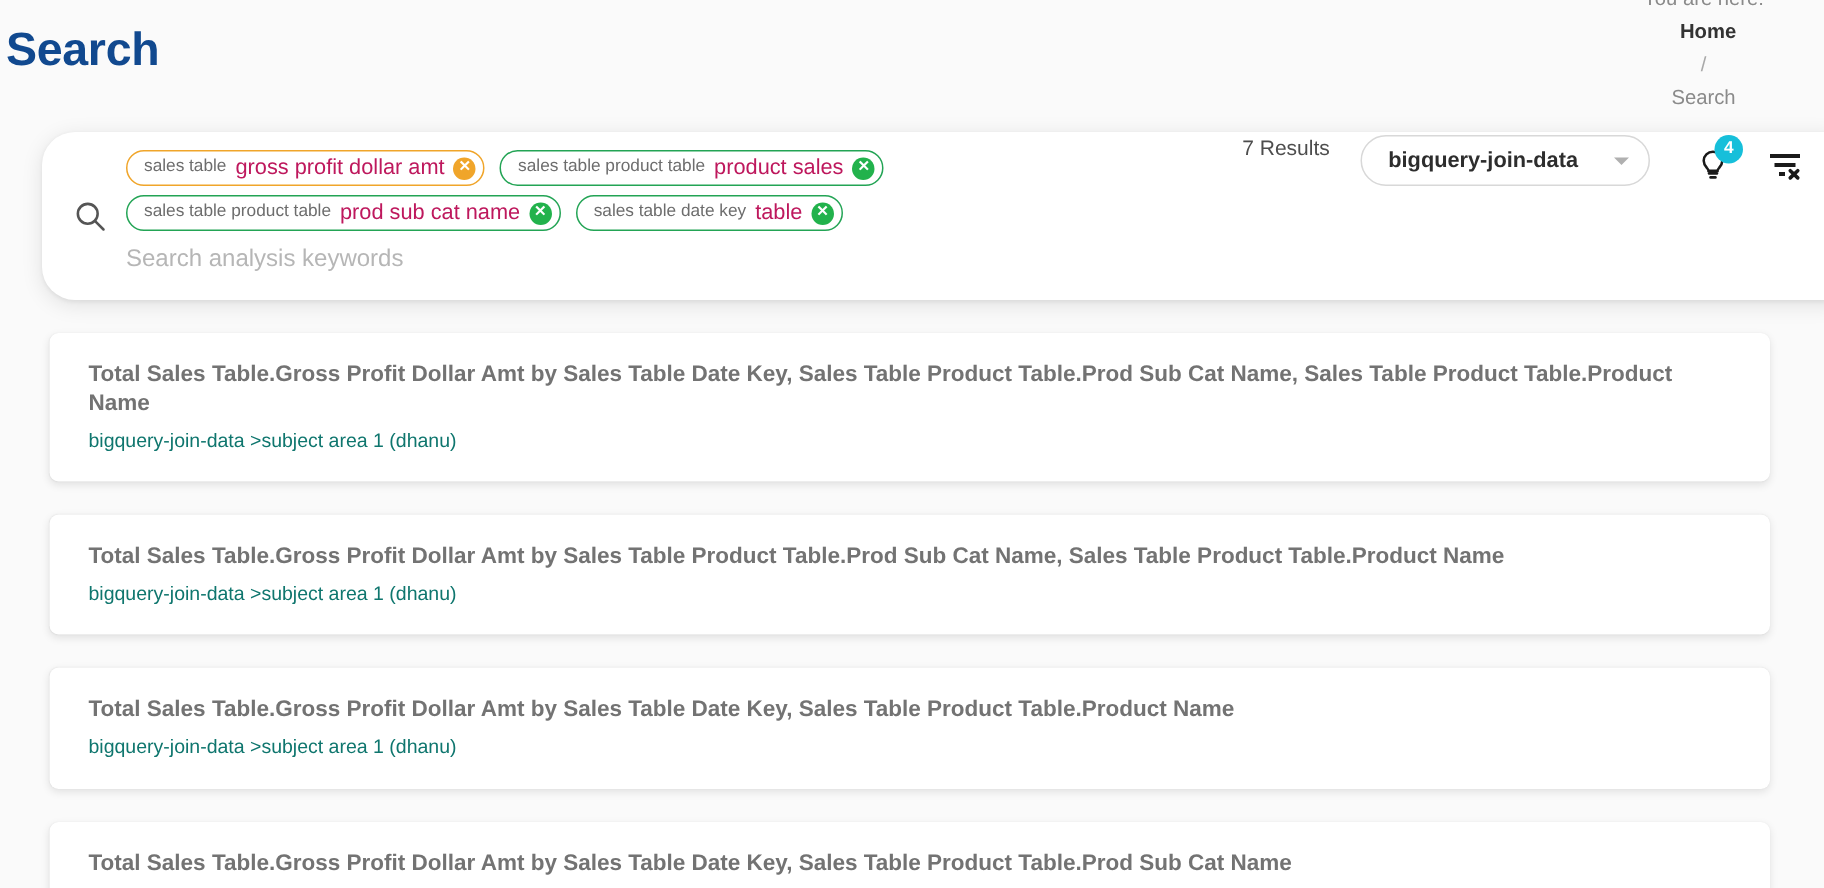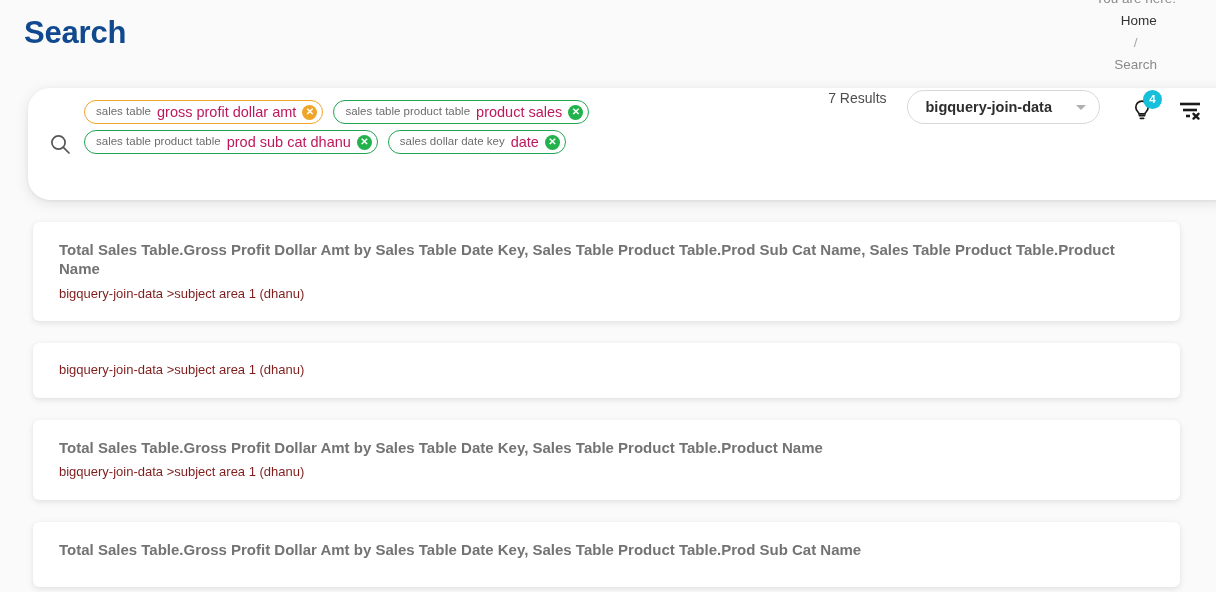--- a/index.html
+++ b/index.html
@@ -9,21 +9,21 @@
     background: #fafafa;
     font-family: "Liberation Sans", sans-serif;
     overflow: hidden;
   }
   .page { position: relative; width: 1216px; height: 592px; }
 
   
   .page-header {
     position: relative;
     height: 62px;
-    padding: 0 40px 0 24px;
+    padding: 0 40px 0 4px;
     display: flex;
     align-items: center;
     justify-content: space-between;
   }
   .page-title {
     font-size: 31px;
     font-weight: bold;
     color: #11498f;
     letter-spacing: -0.2px;
     line-height: 1;
@@ -33,20 +33,21 @@
     display: flex;
     align-items: center;
     gap: 7px;
     font-size: 13.5px;
     color: #8a8a8a;
     flex-direction: column;
   }
   .breadcrumb .crumb-home {
     color: #333333;
     padding-left: 6px;
+    font-weight: bold;
   }
   .breadcrumb .crumb-sep { color: #a8a8a8; }
   .breadcrumb .crumb-current { color: #8a8a8a; padding-right: 0; }
 
   
   .search-panel {
     position: absolute;
     left: 28px; top: 88px;
     width: 1212px; height: 112px;
     background: #ffffff;
@@ -220,21 +221,21 @@
   }
   .result-title {
     font-size: 15px;
     font-weight: bold;
     color: #737373;
     line-height: 1.25;
     margin: 0 0 7px 0;
   }
   .result-sub {
     font-size: 13px;
-    color: #7f1d1d;
+    color: #0f766e;
     line-height: 1.2;
     margin: 0;
   }
 </style>
 </head>
 <body>
 
 <div class="page">
 
   <div class="page-header">
@@ -266,32 +267,33 @@
         </div>
 
         <div class="chip">
           <span class="chip-prefix">sales table product table</span>
           <span class="chip-main">product sales</span>
           <span class="chip-x">✕</span>
         </div>
 
         <div class="chip">
           <span class="chip-prefix">sales table product table</span>
-          <span class="chip-main">prod sub cat dhanu</span>
+          <span class="chip-main">prod sub cat name</span>
           <span class="chip-x">✕</span>
         </div>
 
         <div class="chip">
-          <span class="chip-prefix">sales dollar date key</span>
-          <span class="chip-main">date</span>
+          <span class="chip-prefix">sales table date key</span>
+          <span class="chip-main">table</span>
           <span class="chip-x">✕</span>
         </div>
 
       </div>
 
+      <input class="search-input" type="text" placeholder="Search analysis keywords" style="">
     </div>
 
     <div class="search-right">
       <span class="results-count">7 Results</span>
 
       <div class="source-select">
         <span class="source-select-label">bigquery-join-data</span>
         <span class="caret"></span>
       </div>
 
@@ -319,20 +321,21 @@
   </div>
 
   <div class="results">
 
     <div class="result-card">
       <div class="result-title">Total Sales Table.Gross Profit Dollar Amt by Sales Table Date Key, Sales Table Product Table.Prod Sub Cat Name, Sales Table Product Table.Product Name</div>
       <div class="result-sub">bigquery-join-data &gt;subject area 1 (dhanu)</div>
     </div>
 
     <div class="result-card">
+      <div class="result-title">Total Sales Table.Gross Profit Dollar Amt by Sales Table Product Table.Prod Sub Cat Name, Sales Table Product Table.Product Name</div>
       <div class="result-sub">bigquery-join-data &gt;subject area 1 (dhanu)</div>
     </div>
 
     <div class="result-card">
       <div class="result-title">Total Sales Table.Gross Profit Dollar Amt by Sales Table Date Key, Sales Table Product Table.Product Name</div>
       <div class="result-sub">bigquery-join-data &gt;subject area 1 (dhanu)</div>
     </div>
 
     <div class="result-card">
       <div class="result-title">Total Sales Table.Gross Profit Dollar Amt by Sales Table Date Key, Sales Table Product Table.Prod Sub Cat Name</div>

